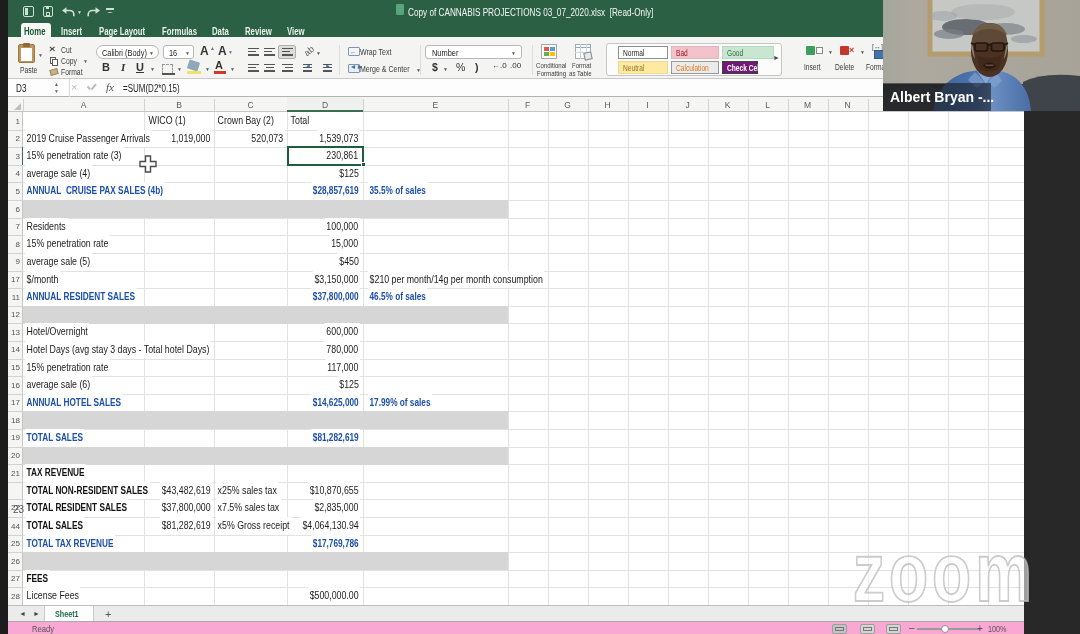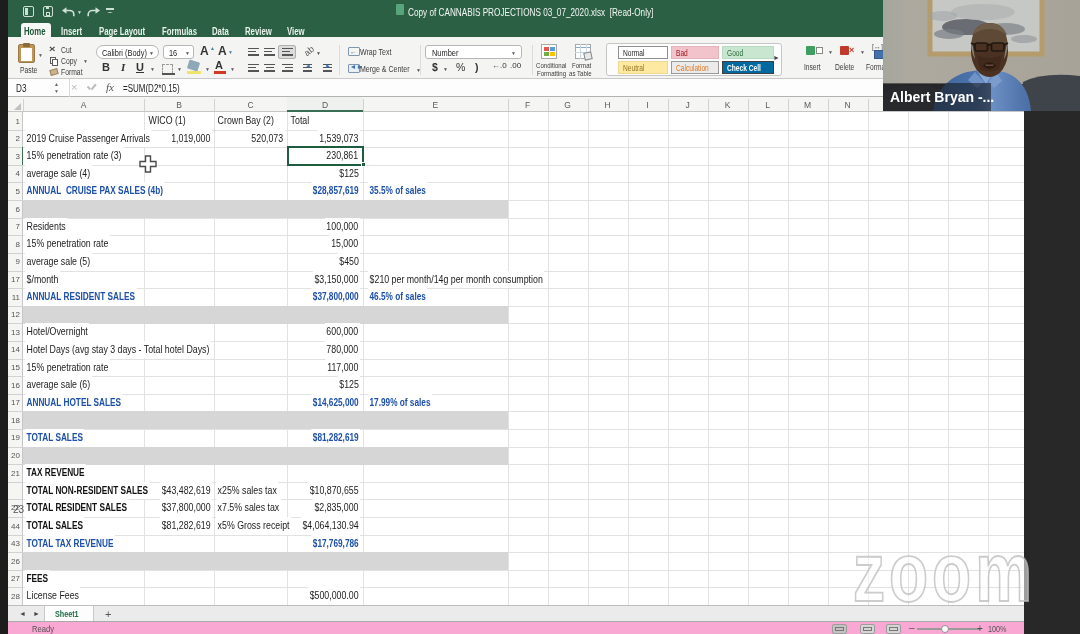--- a/index.html
+++ b/index.html
@@ -156,21 +156,21 @@
         </div>
 <div class="ab" style="left:714px;top:4px;width:52px;height:13px;background:#c9e7d0;border:1px solid #b8d9c1;">
           <span style="position:absolute;left:4px;top:1px;font-size:8.5px;color:#2c6b3c;font-weight:normal;white-space:nowrap;transform:scaleX(.78);transform-origin:left center;">Good</span>
         </div>
 <div class="ab" style="left:610px;top:19px;width:50px;height:13px;background:#fde9a2;border:1px solid #efd98e;">
           <span style="position:absolute;left:4px;top:1px;font-size:8.5px;color:#96721f;font-weight:normal;white-space:nowrap;transform:scaleX(.78);transform-origin:left center;">Neutral</span>
         </div>
 <div class="ab" style="left:663px;top:19px;width:48px;height:13px;background:#ebebeb;border:1px solid #999;">
           <span style="position:absolute;left:4px;top:1px;font-size:8.5px;color:#e2761f;font-weight:normal;white-space:nowrap;transform:scaleX(.78);transform-origin:left center;">Calculation</span>
         </div>
-<div class="ab" style="left:714px;top:19px;width:52px;height:13px;background:#0369a1;border:1px solid #3f3f3f;">
+<div class="ab" style="left:714px;top:19px;width:36px;height:13px;background:#701a75;border:1px solid #3f3f3f;">
           <span style="position:absolute;left:4px;top:1px;font-size:8.5px;color:#fff;font-weight:bold;white-space:nowrap;transform:scaleX(.78);transform-origin:left center;">Check Cell</span>
         </div>
 <span class="tx" style="left:765px;top:12px;font-size:7px;color:#444;">►</span>
 <div class="ab" style="left:798px;top:4px;width:9px;height:9px;background:#3e9e5f;border-radius:1px;"></div>
         <span class="tx" style="left:806px;top:4px;font-size:8px;color:#3e9e5f;font-weight:bold;"></span>
         <div class="ab" style="left:808px;top:5px;width:7px;height:7px;border:1px solid #888;background:#fff;"></div>
         <span class="tx" style="left:820px;top:7px;font-size:5px;color:#555;">▼</span>
 <span class="tx" style="left:796px;top:20px;font-size:8.5px;color:#3c3c3c;transform:scaleX(.78);transform-origin:left center;">Insert</span>
 <div class="ab" style="left:832px;top:4px;width:9px;height:9px;background:#c0392b;border-radius:1px;"></div>
         <span class="tx" style="left:841px;top:3px;font-size:9px;color:#c0392b;font-weight:bold;">×</span>
@@ -321,21 +321,21 @@
 <span class="tx" style="left:0;top:339.0px;width:12px;text-align:right;font-size:8px;color:#555;">20</span>
 <div class="ab" style="left:0;top:369.7px;width:15px;height:1px;background:#d2d2d2;"></div>
 <span class="tx" style="left:0;top:356.6px;width:12px;text-align:right;font-size:8px;color:#555;">21</span>
 <div class="ab" style="left:0;top:387.3px;width:15px;height:1px;background:#d2d2d2;"></div>
 <span class="tx" style="left:0;top:391px;width:12px;text-align:right;font-size:8px;color:#555;">22</span>
 <div class="ab" style="left:0;top:405.0px;width:15px;height:1px;background:#d2d2d2;"></div>
 <span class="tx" style="left:0;top:391.9px;width:16px;text-align:right;font-size:10px;color:#555;">23</span>
 <div class="ab" style="left:0;top:422.6px;width:15px;height:1px;background:#d2d2d2;"></div>
 <span class="tx" style="left:0;top:409.5px;width:12px;text-align:right;font-size:8px;color:#555;">44</span>
 <div class="ab" style="left:0;top:440.2px;width:15px;height:1px;background:#d2d2d2;"></div>
-<span class="tx" style="left:0;top:427.1px;width:12px;text-align:right;font-size:8px;color:#555;">43</span>
+<span class="tx" style="left:0;top:427.1px;width:12px;text-align:right;font-size:8px;color:#555;">25</span>
 <div class="ab" style="left:0;top:457.8px;width:15px;height:1px;background:#d2d2d2;"></div>
 <span class="tx" style="left:0;top:444.7px;width:12px;text-align:right;font-size:8px;color:#555;">26</span>
 <div class="ab" style="left:0;top:475.4px;width:15px;height:1px;background:#d2d2d2;"></div>
 <span class="tx" style="left:0;top:462.3px;width:12px;text-align:right;font-size:8px;color:#555;">27</span>
 
 <span class="tx" style="left:0;top:479.9px;width:12px;text-align:right;font-size:8px;color:#555;">28</span>
 <div class="ab" style="left:13.5px;top:35.2px;width:1.8px;height:17.607px;background:#3a6e54;"></div>
 <div class="ab" style="left:15px;top:88.0px;width:484.5px;height:18.11px;background:#d6d6d6;"></div>
 <div class="ab" style="left:15px;top:193.7px;width:484.5px;height:18.11px;background:#d6d6d6;"></div>
 <div class="ab" style="left:15px;top:299.3px;width:484.5px;height:18.11px;background:#d6d6d6;"></div>

